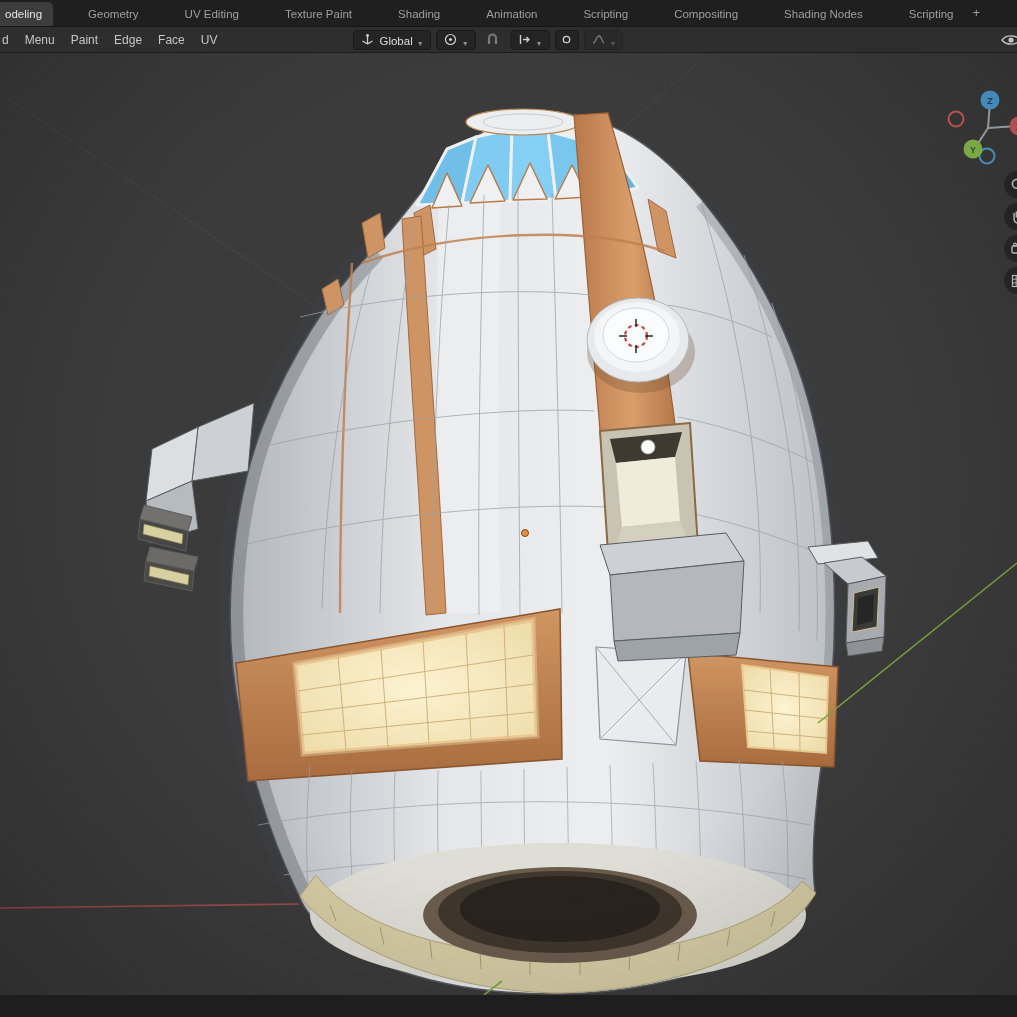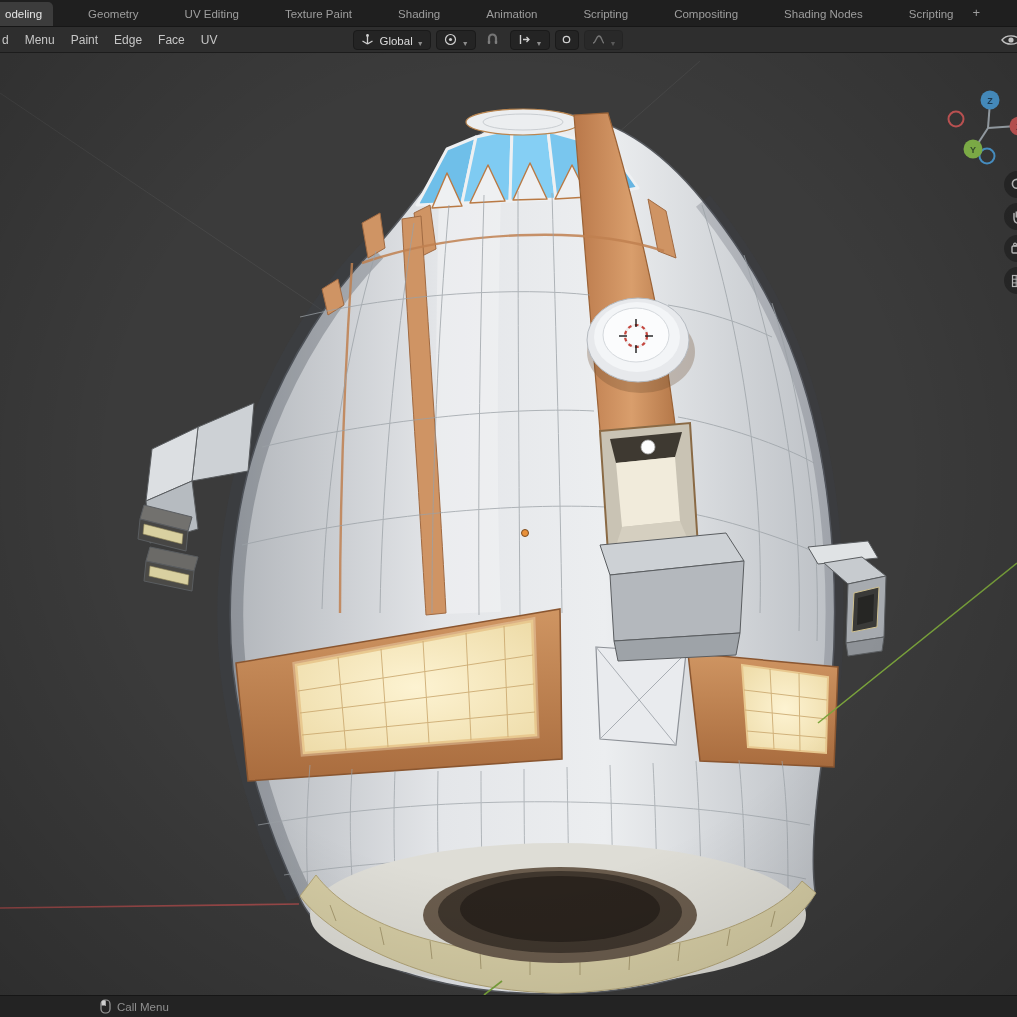--- a/index.html
+++ b/index.html
@@ -452,22 +452,14 @@
         <svg width="16" height="16" viewBox="0 0 16 16">
           <rect x="2.5" y="2.5" width="11" height="11" fill="none" stroke="#c8c8c8" stroke-width="1.2"></rect>
           <path d="M 2.5,6.2 H 13.5 M 2.5,9.9 H 13.5 M 6.2,2.5 V 13.5 M 9.9,2.5 V 13.5" stroke="#c8c8c8" stroke-width="1"></path>
         </svg>
       </div>
     </div>
 
     <div class="vignette"></div>
   </div>
 
-  <div class="statusbar">
-    <svg width="11" height="15" viewBox="0 0 11 15">
-      <rect x="1" y="1" width="9" height="13" rx="4" fill="none" stroke="#9a9a9a" stroke-width="1.2"></rect>
-      <path d="M 5.5,1.5 L 5.5,7" stroke="#9a9a9a" stroke-width="1"></path>
-      <path d="M 1.6,2.5 A 4 4 0 0 1 5.2,1.4 L 5.2,6.6 L 1.6,6.6 Z" fill="#cfcfcf"></path>
-    </svg>
-    <span class="hint">Call Menu</span>
-  </div>
 
 </div>
 
 </body></html>

